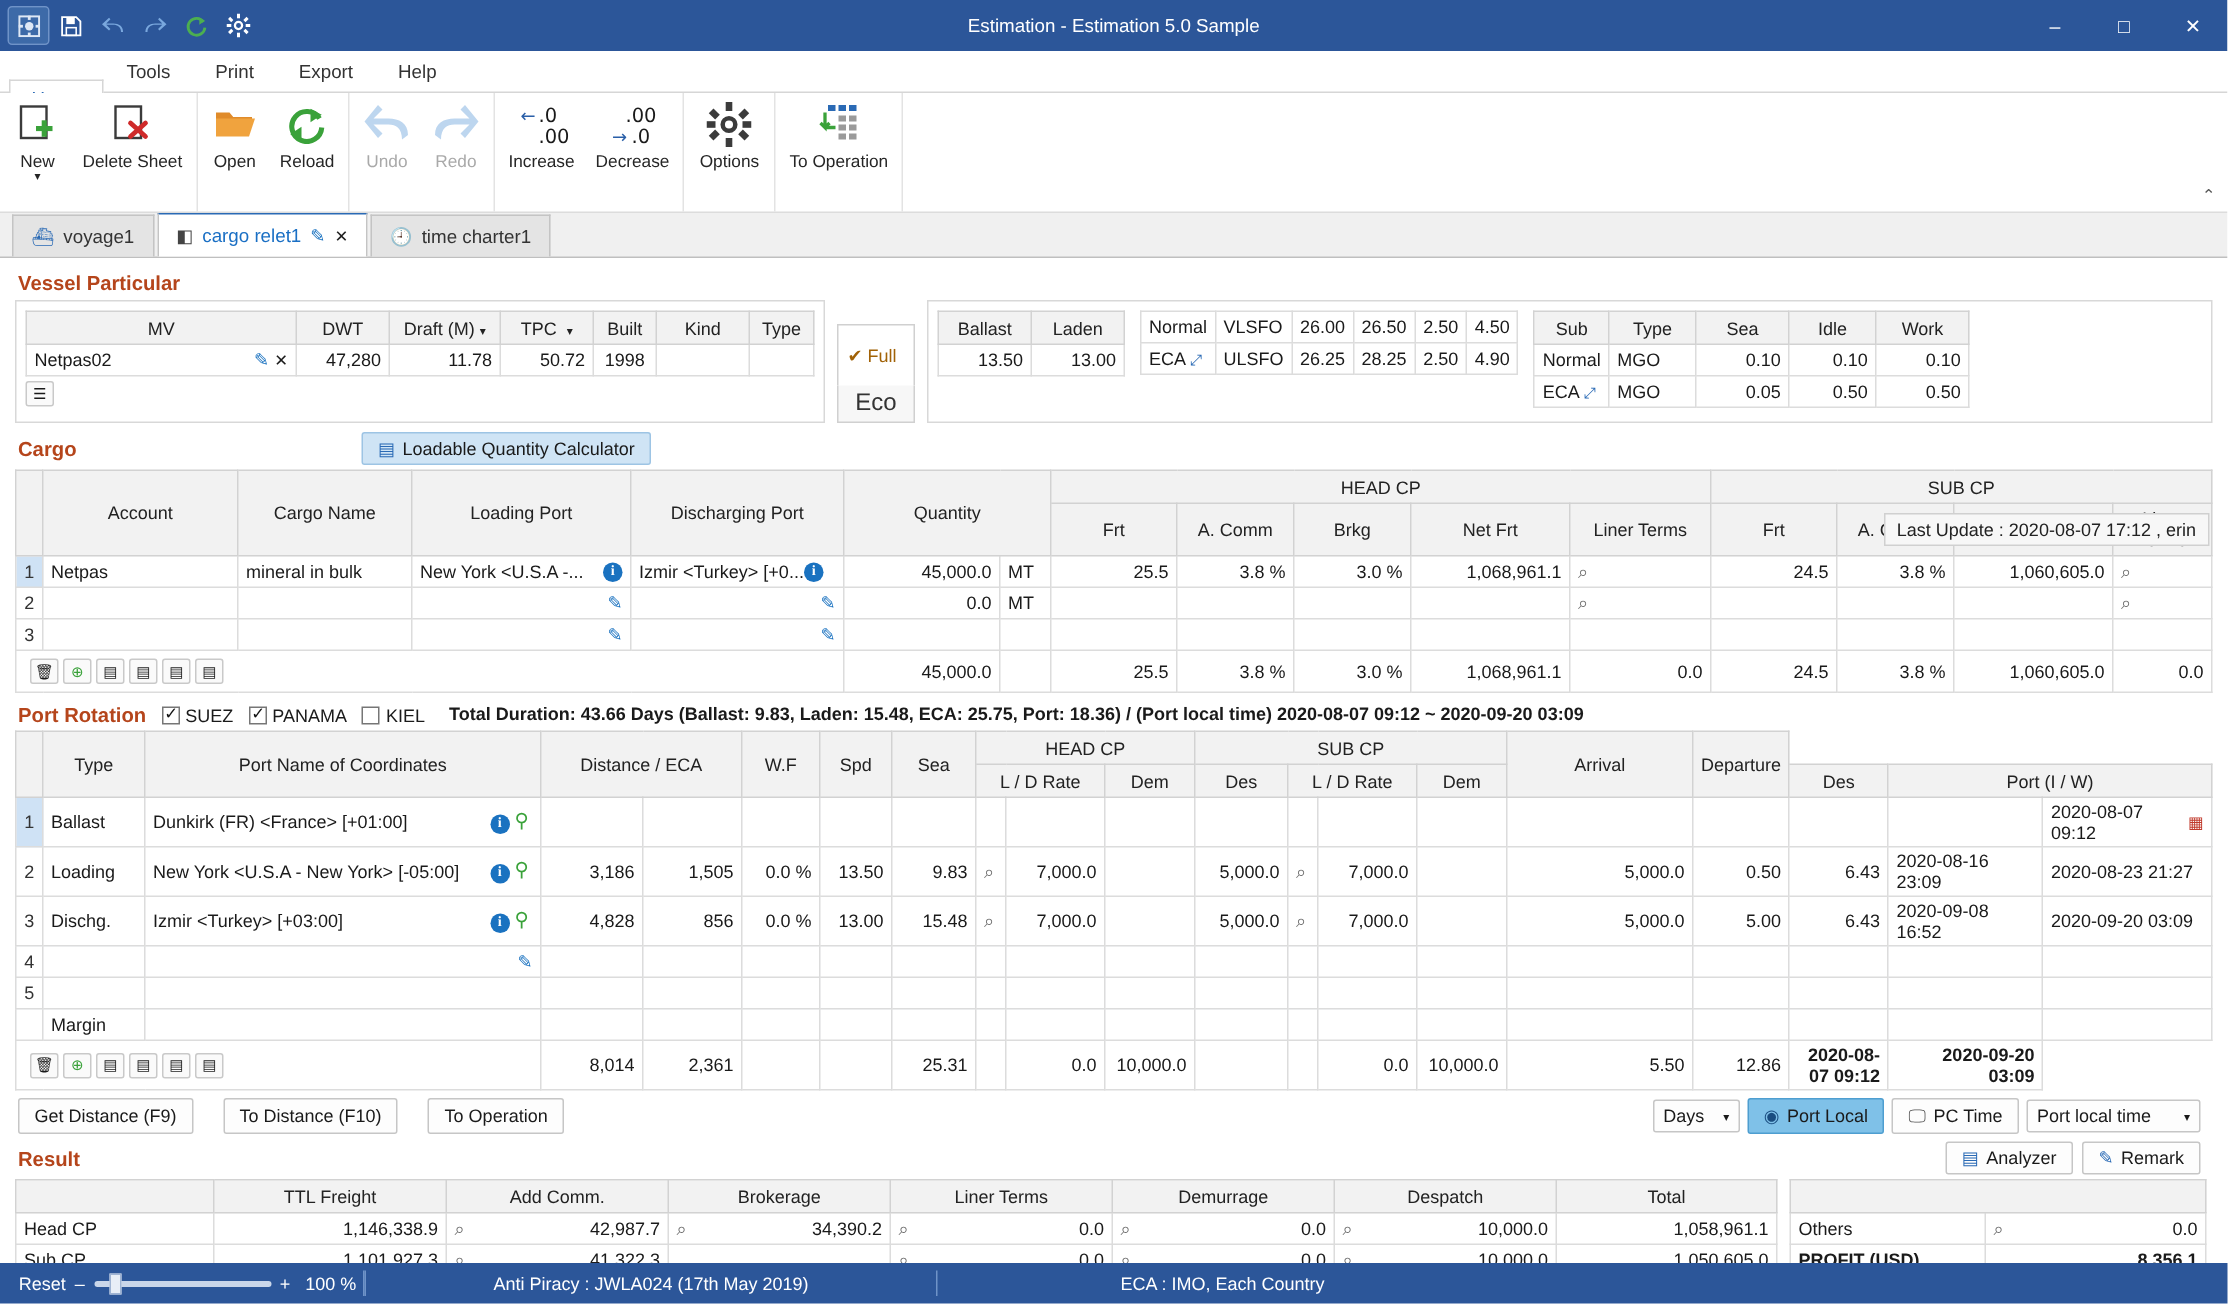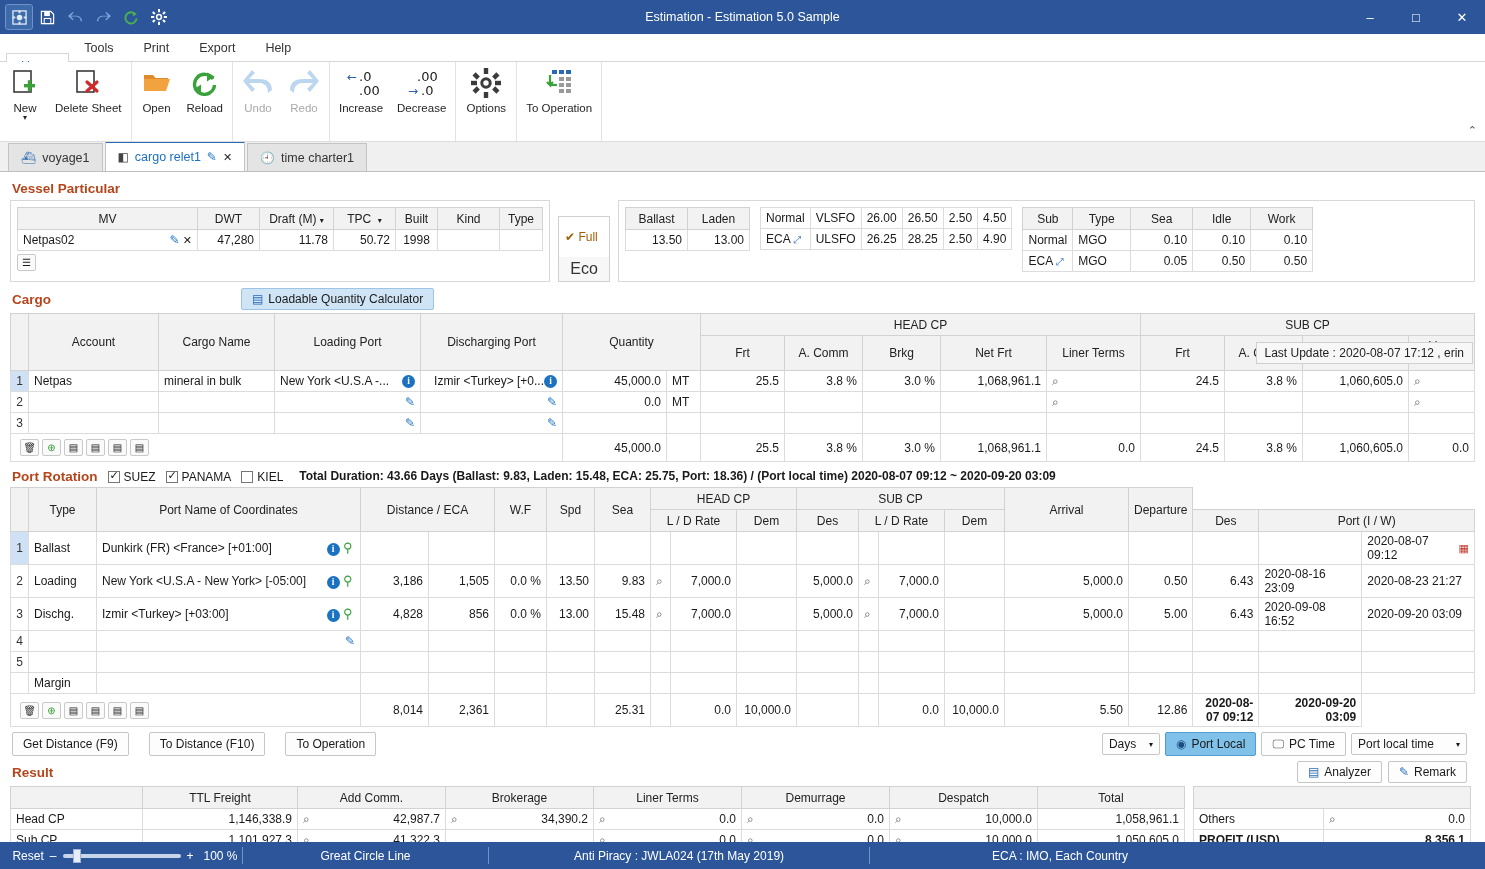--- a/index.html
+++ b/index.html
@@ -512,21 +512,21 @@
       <td class="rowhdr sel">1</td>
       <td>Netpas</td>
       <td>mineral in bulk</td>
       <td>
         <span style="display:flex;justify-content:space-between;align-items:center">
           <span>New York &lt;U.S.A -...</span>
           <span class="i-info">i</span>
         </span>
       </td>
       <td>
-        <span style="display:flex;justify-content:flex-end;align-items:center">
+        <span style="display:flex;justify-content:flex-start;align-items:center">
           <span>Izmir &lt;Turkey&gt; [+0...</span>
           <span class="i-info">i</span>
         </span>
       </td>
       <td class="num" style="width:104px">45,000.0</td>
       <td style="width:34px">MT</td>
       <td class="num">25.5</td>
       <td class="num">3.8 %</td>
       <td class="num">3.0 %</td>
       <td class="num yellow">1,068,961.1</td>
@@ -936,18 +936,17 @@
   <div class="sb-seg" style="width:242px;gap:6px;padding-left:8px">
     <span>Reset</span>
     <span>–</span>
     <span class="slider">
         <span class="knob"></span>
       </span>
     <span>+</span>
     <span style="margin-left:4px">100 %</span>
   </div>
   <div class="sb-div"></div>
-  <div class="sb-seg" style="width:245px">Great Circle Line</div>
   <div class="sb-div"></div>
   <div class="sb-seg" style="width:380px">Anti Piracy : JWLA024 (17th May 2019)</div>
   <div class="sb-div"></div>
   <div class="sb-seg" style="width:380px">ECA : IMO, Each Country</div>
 </div>
 
 </body></html>

